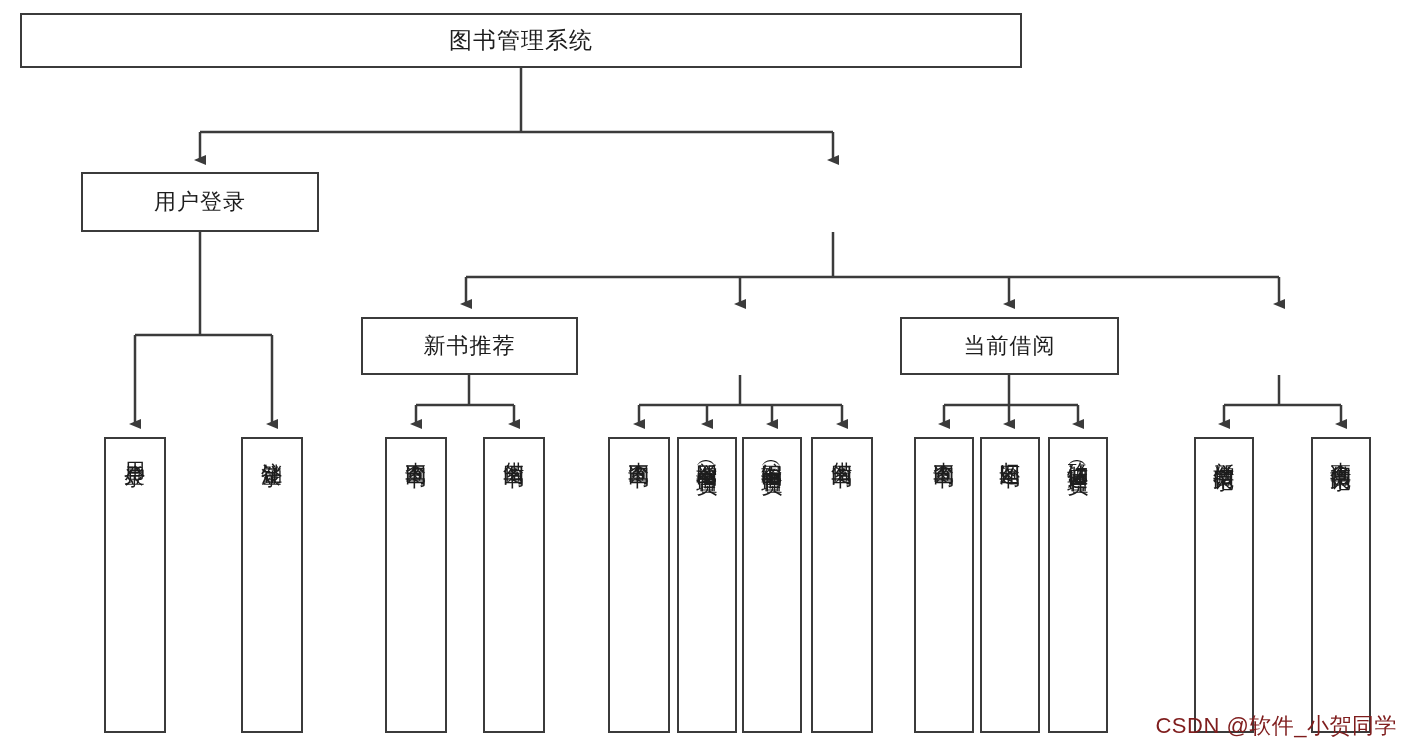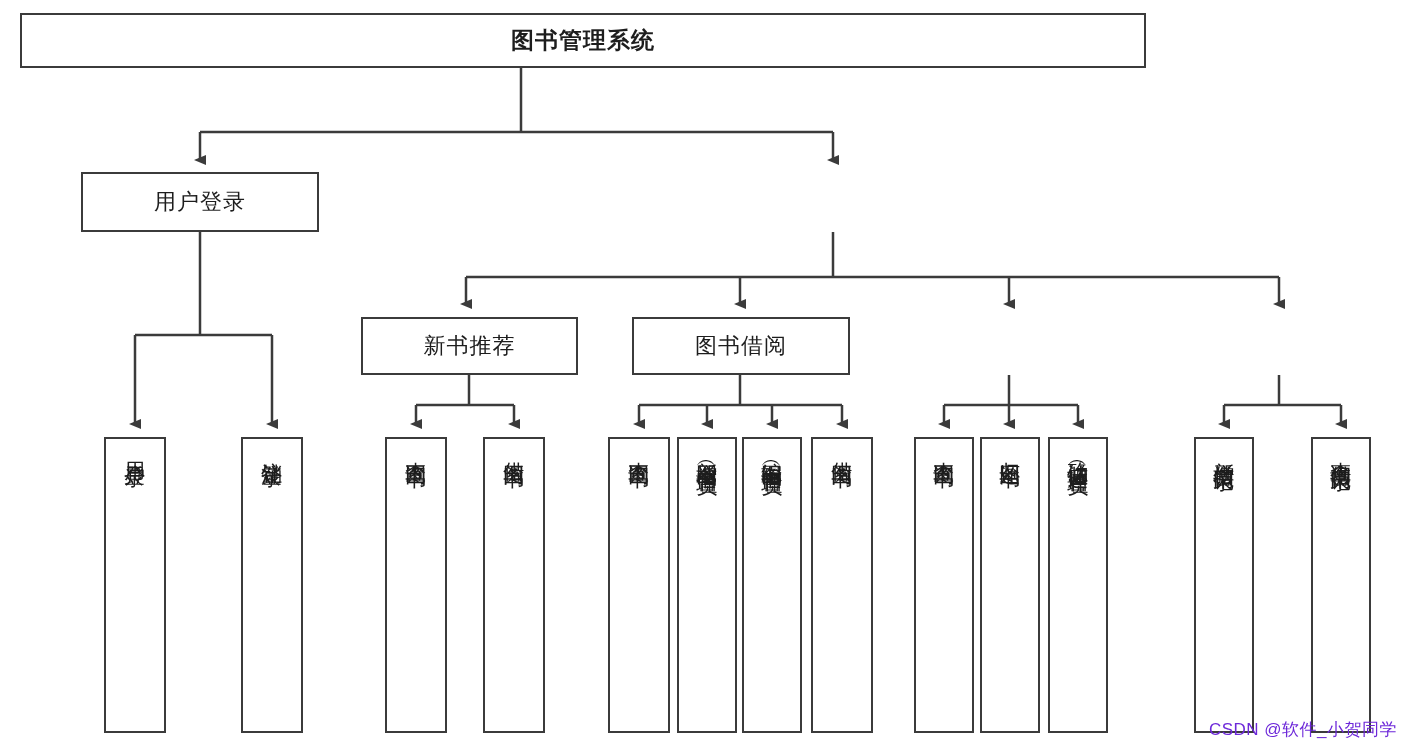--- a/index.html
+++ b/index.html
@@ -54,22 +54,22 @@
     font-size: 21px;
     line-height: 1.22;
     letter-spacing: 2px;
     white-space: nowrap;
     color: #1d1d1d;
   }
   .watermark {
     position: absolute;
     right: 8px;
     bottom: 6px;
-    font-size: 17px;
-    color: #6d28d9;
+    font-size: 22px;
+    color: #7f1d1d;
     letter-spacing: 0.5px;
     white-space: nowrap;
   }
 </style>
 </head>
 <body>
 
 <div id="canvas">
 
   <svg class="connectors" viewBox="0 0 1405 747">
@@ -115,26 +115,26 @@
       <path d="M1009,405 L1009,424" marker-end="url(#arrow)"></path>
       <path d="M1078,405 L1078,424" marker-end="url(#arrow)"></path>
 
       <path d="M1279,375 L1279,405"></path>
       <path d="M1224,405 L1341,405"></path>
       <path d="M1224,405 L1224,424" marker-end="url(#arrow)"></path>
       <path d="M1341,405 L1341,424" marker-end="url(#arrow)"></path>
     </g>
   </svg>
 
-  <div class="node horiz root" style="left:20px; top:13px; width:1126px; height:55px;font-weight:bold;">图书管理系统</div>
+  <div class="node horiz root" style="left:20px; top:13px; width:1002px; height:55px;">图书管理系统</div>
 
   <div class="node horiz" style="left:81px; top:172px; width:238px; height:60px;">用户登录</div>
 
   <div class="node horiz" style="left:361px; top:317px; width:217px; height:58px;">新书推荐</div>
-  <div class="node horiz" style="left:632px; top:317px; width:218px; height:58px;">图书借阅</div>
+  <div class="node horiz" style="left:900px; top:317px; width:219px; height:58px;">当前借阅</div>
 
   <div class="node vert" style="left:104px; top:437px; width:62px; height:296px;">
     <span class="vlabel">用户登录</span>
   </div>
   <div class="node vert" style="left:241px; top:437px; width:62px; height:296px;">
     <span class="vlabel">注销登录</span>
   </div>
 
   <div class="node vert" style="left:385px; top:437px; width:62px; height:296px;">
     <span class="vlabel">查询图书</span>

